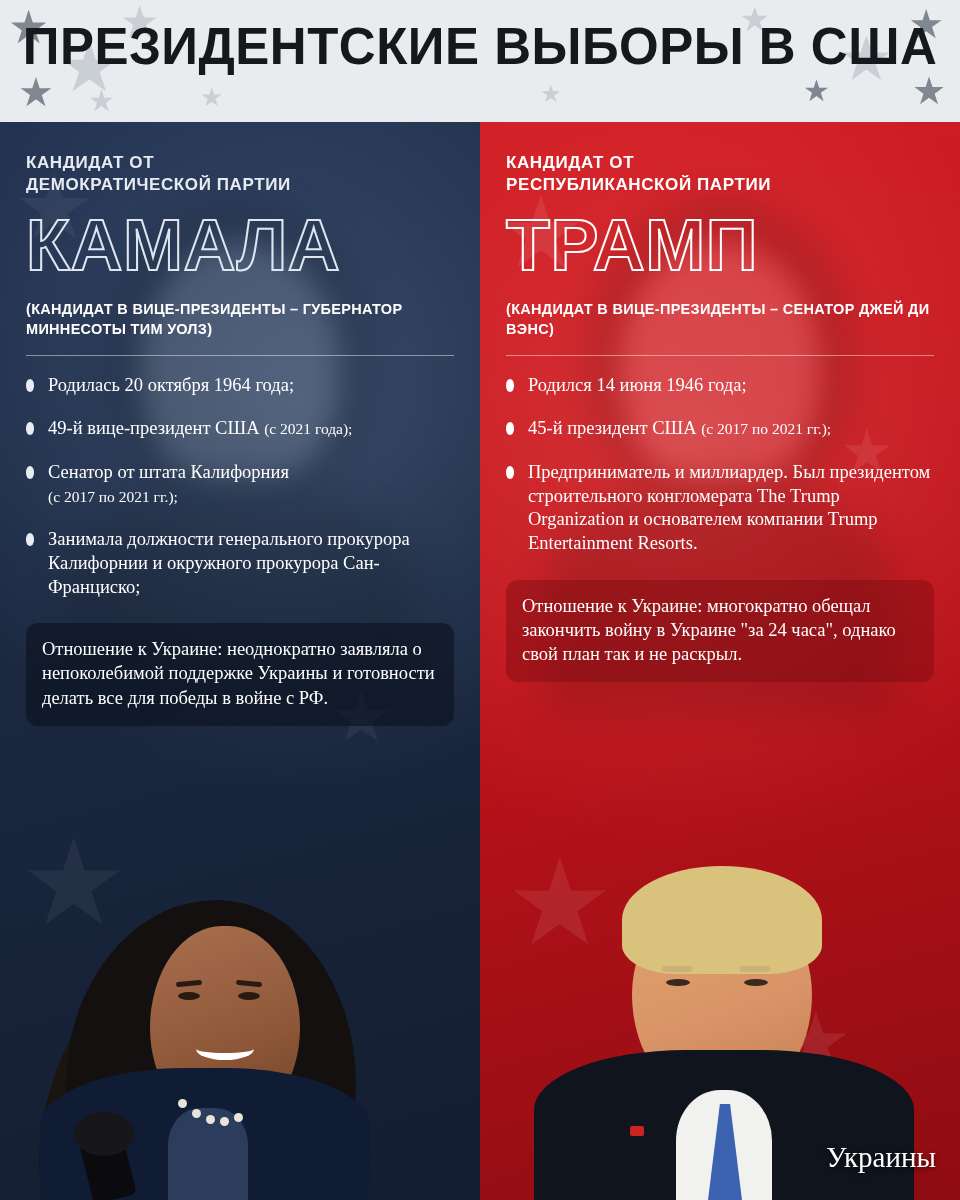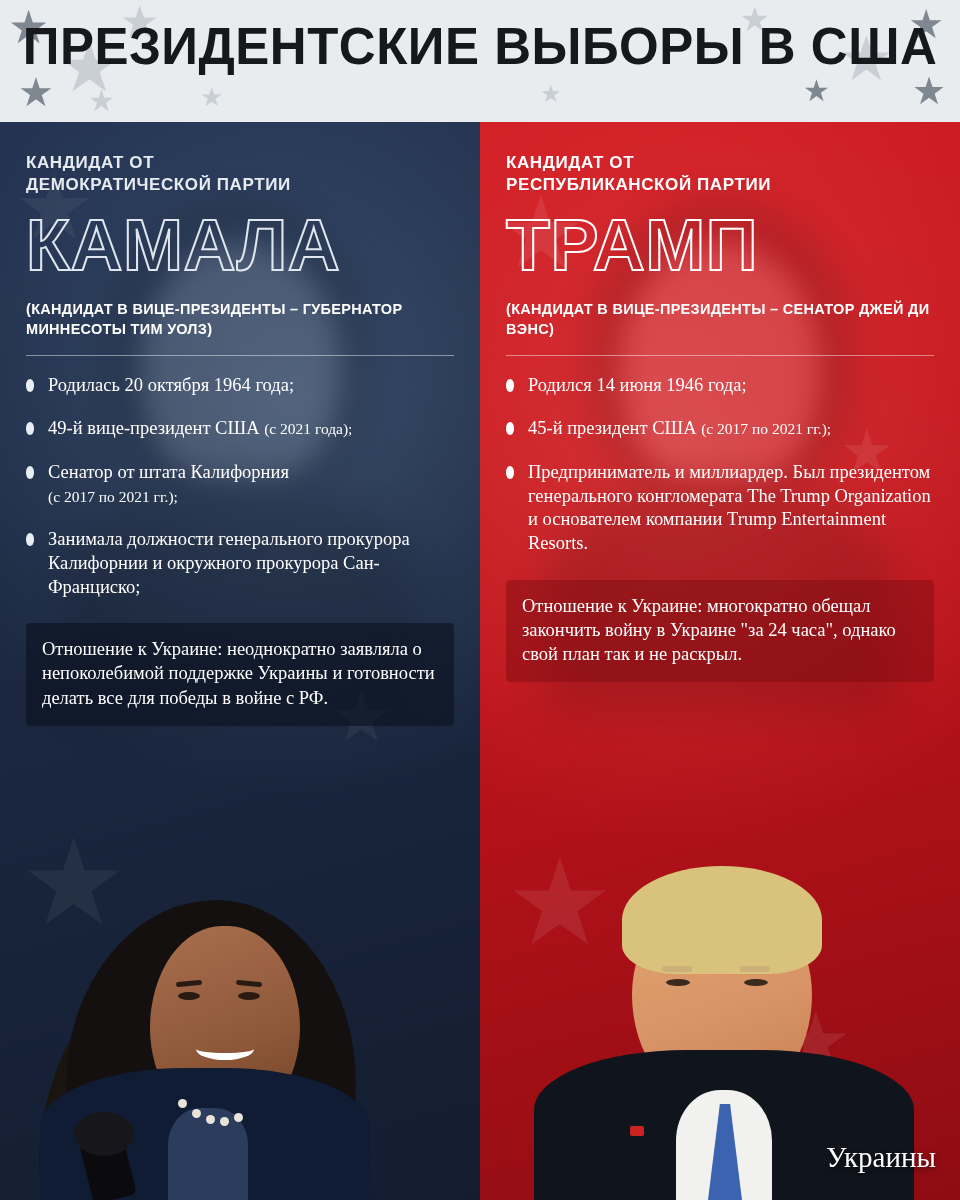--- a/index.html
+++ b/index.html
@@ -203,21 +203,21 @@
   }
   .col-left .fact::before { background: #e8edf4; }
 
   .ukraine {
     margin-top: 14px;
     padding: 14px 16px 16px 16px;
     font-family: "Liberation Serif", serif;
     font-size: 18.5px;
     line-height: 1.3;
     color: #ffffff;
-    border-radius: 4px;
+    border-radius: 12px;
   }
   .col-left .ukraine { background: rgba(10,17,30,0.62); }
   .col-right .ukraine { background: rgba(120,10,14,0.42); }
 
   
   .photo {
     position: absolute;
     bottom: 0;
     width: 480px;
     height: 430px;
@@ -513,21 +513,21 @@
         <div class="divider"></div>
 
         <ul class="facts">
           <li class="fact">
             <span>Родился 14 июня 1946 года;</span><span class="small"></span>
           </li>
           <li class="fact">
             <span>45-й президент США </span><span class="small">(с 2017 по 2021 гг.);</span>
           </li>
           <li class="fact">
-            <span>Предприниматель и миллиардер. Был президентом генерального конгломерата The Trump Organization и основателем компании Trump Entertainment Resorts.</span><span class="small"></span>
+            <span>Предприниматель и миллиардер. Был президентом строительного конгломерата The Trump Organization и основателем компании Trump Entertainment Resorts.</span><span class="small"></span>
           </li>
         </ul>
 
         <div class="ukraine">Отношение к Украине: многократно обещал закончить войну в Украине "за 24 часа", однако свой план так и не раскрыл.</div>
       </div>
 
       <div class="photo tru">
         <div class="face"></div>
         <div class="hair"></div>
         <div class="brow-l"></div>

